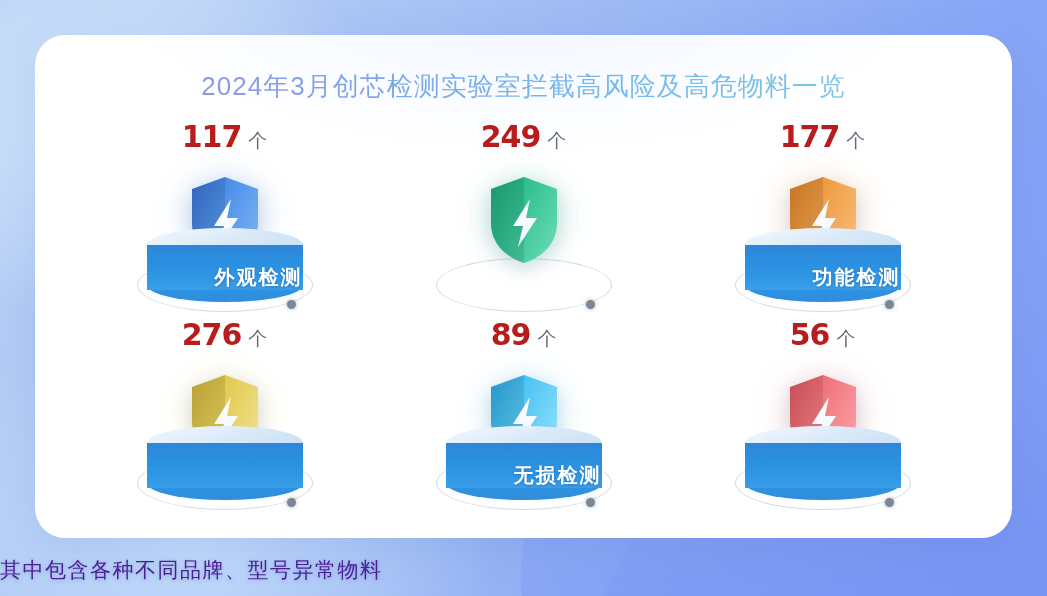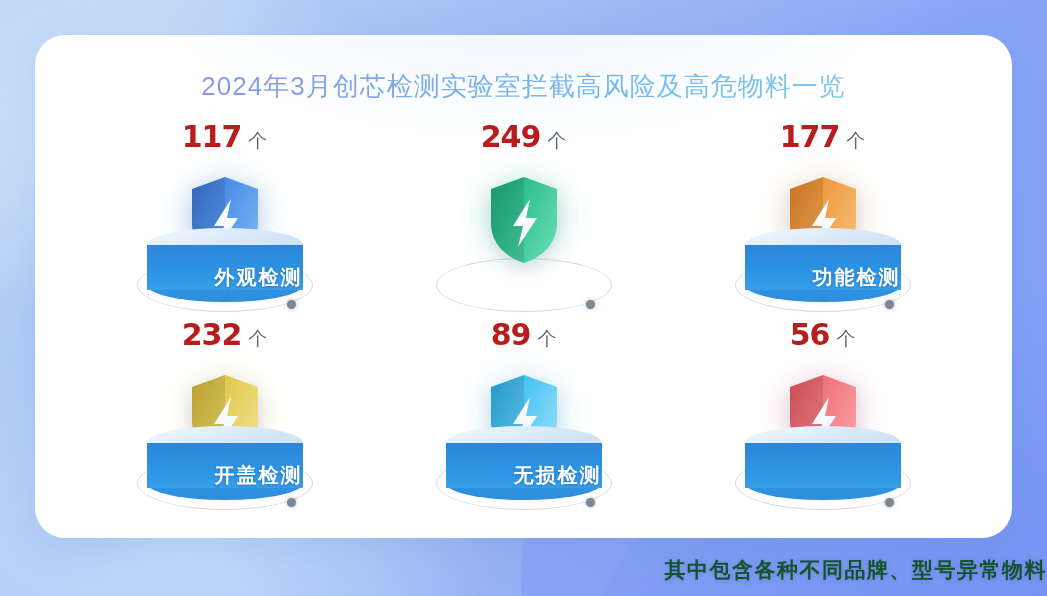--- a/index.html
+++ b/index.html
@@ -248,24 +248,24 @@
     width: 150px; height: 22px;
     border-radius: 50%;
     background: radial-gradient(closest-side, rgba(90,120,160,.22), rgba(90,120,160,0));
   }
 
   
   #footer-caption {
     position: absolute;
     left: 0; right: 0;
     top: 556px;
-    text-align: right;
-    color: #14532d;
+    text-align: left;
+    color: #4c1d95;
     font-size: 21px;
-    font-weight: 700;
+    font-weight: 400;
     letter-spacing: 1.5px;
     text-shadow: 0 1px 4px rgba(60,95,170,.35);
     white-space: nowrap;
   }
 </style>
 </head>
 <body>
 
 <div id="bg-root">
   <div class="bg-glow-left"></div>
@@ -376,21 +376,21 @@
             <div class="pedestal-top"></div>
             <div class="pedestal-bottom"></div>
             <div class="pedestal-body"></div>
             <div class="pedestal-label">功能检测</div>
           </div>
           <div class="orbit-dot"></div>
         </div>
       </div>
       <div class="stat-item">
         <div class="stat-count-row">
-          <span class="stat-number">232</span>
+          <span class="stat-number">276</span>
           <span class="stat-unit">个</span>
         </div>
         <div class="stat-visual">
           <div class="orbit-ring"></div>
           <div class="shield-wrap">
             <div class="shield-glow" style="background: radial-gradient(closest-side, rgba(239, 221, 131, 0.8), rgba(239, 221, 131, 0));"></div>
             <svg class="shield-svg" viewBox="0 0 78 92">
               <defs>
                 <linearGradient id="sg3" x1="0" y1="0" x2="1" y2="0.6">
                   <stop offset="0%" stop-color="#cfb338"></stop>
@@ -405,21 +405,20 @@
               <path d="M39 3 L72 15 L72 49 C72 70 57 83 39 89 C21 83 6 70 6 49 L6 15 Z" fill="url(#sg3)"></path>
               <path d="M39 3 L39 89 C21 83 6 70 6 49 L6 15 Z" fill="#000000" opacity="0.10"></path>
               <path d="M45 25 L28 52 L38 52 L33 73 L52 44 L41 44 Z" fill="url(#bg3)"></path>
             </svg>
           </div>
           <div class="pedestal">
             <div class="pedestal-shadow"></div>
             <div class="pedestal-top"></div>
             <div class="pedestal-bottom"></div>
             <div class="pedestal-body"></div>
-            <div class="pedestal-label">开盖检测</div>
           </div>
           <div class="orbit-dot"></div>
         </div>
       </div>
       <div class="stat-item">
         <div class="stat-count-row">
           <span class="stat-number">89</span>
           <span class="stat-unit">个</span>
         </div>
         <div class="stat-visual">

